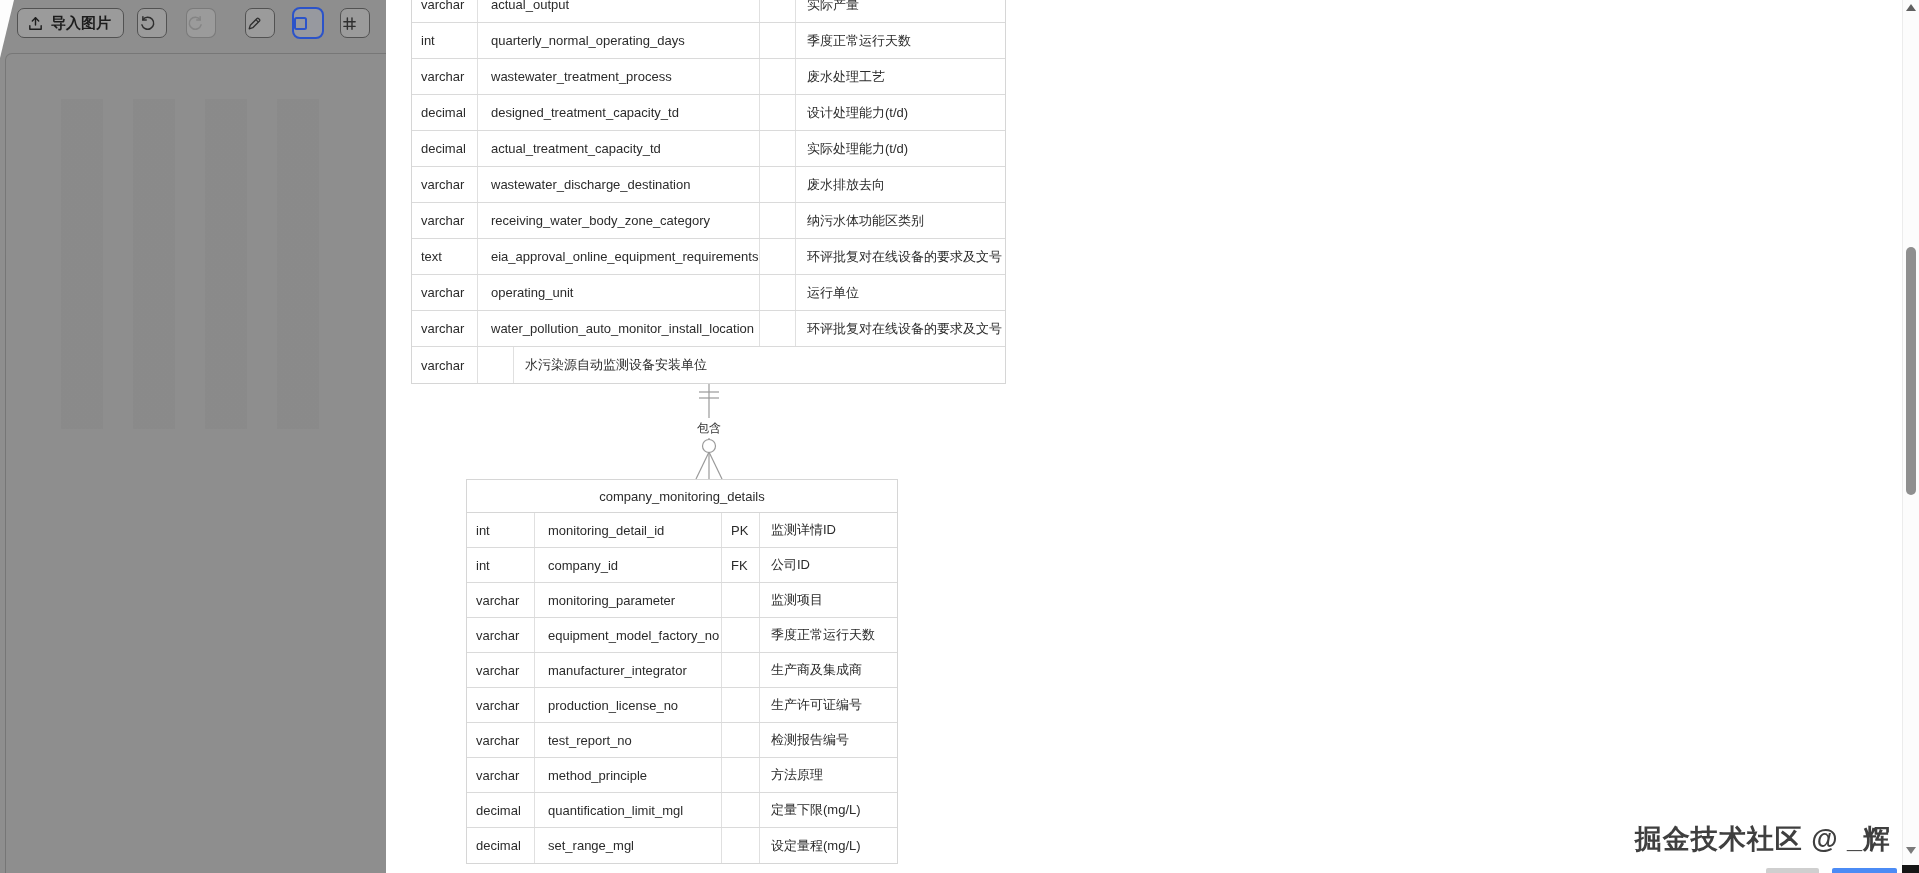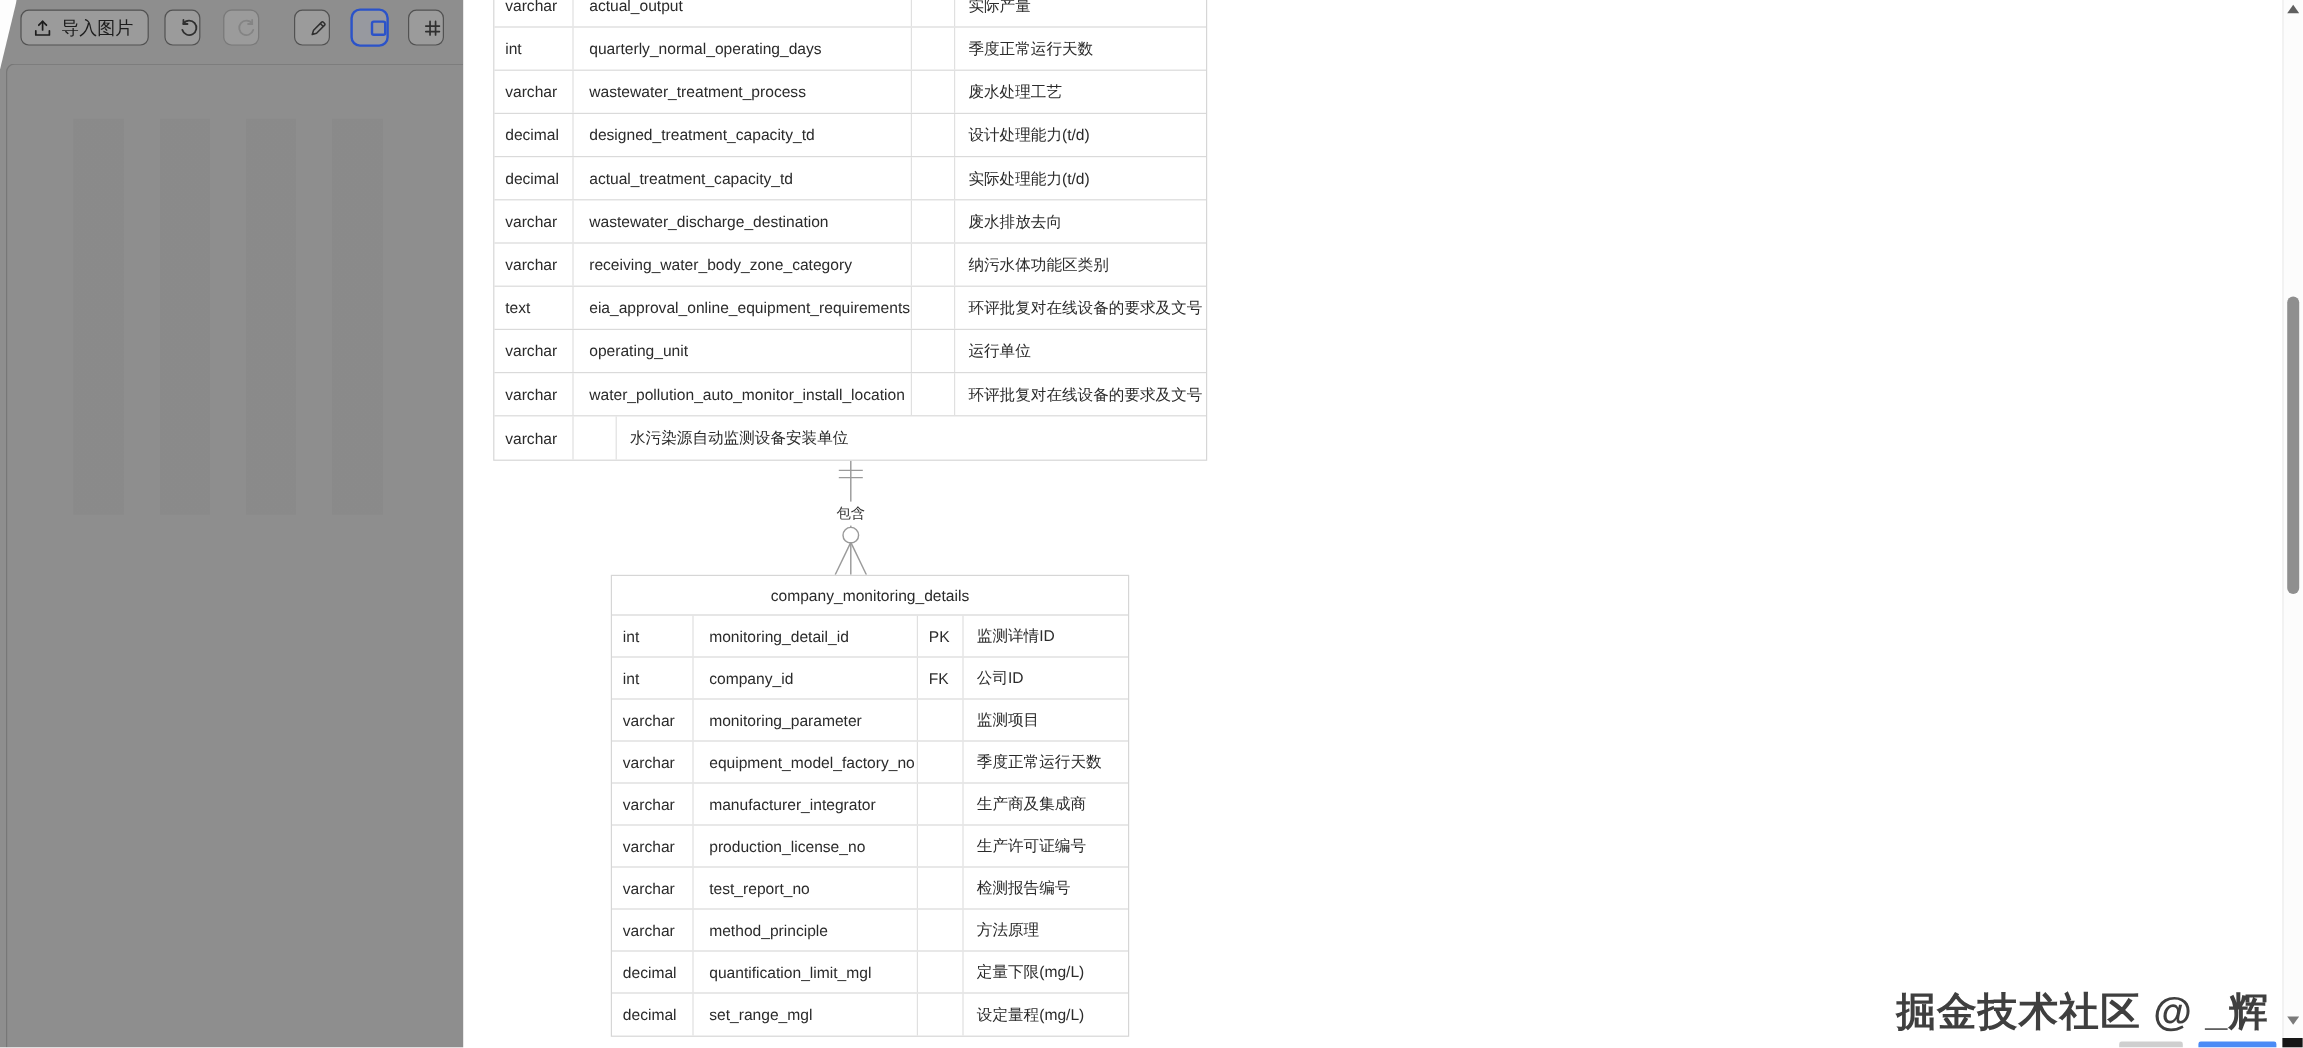--- a/index.html
+++ b/index.html
@@ -27,21 +27,21 @@
   .corner-curl {
     position:absolute; left:0; top:0; width:14px; height:58px;
     background:#fdfdfd;
     clip-path:polygon(0 0, 100% 0, 0 100%);
   }
 
   
   .toolbar { position:absolute; left:17px; top:8px; display:flex; align-items:flex-start; }
   .tb-btn {
     height:30px; background:#9b9b9b; border:1px solid #525252; border-radius:7px;
-    display:flex; align-items:center; justify-content:flex-end; cursor:pointer;
+    display:flex; align-items:center; justify-content:space-between; cursor:pointer;font-weight:bold;
   }
   .tb-import { padding:0 12px 0 9px; gap:7px; font-size:15px; color:#1c1c1c; }
   .tb-icon { width:30px; }
   .tb-undo { margin-left:13px; }
   .tb-redo { margin-left:19px; border-color:rgba(60,60,60,0.35); }
   .tb-pencil { margin-left:29px; }
   .tb-square {
     margin-left:17px; width:32px; height:32px; margin-top:-1px;
     border:2px solid #2b53c9; border-radius:8px; background:#97999f;
   }
@@ -59,39 +59,39 @@
   .cell { display:flex; align-items:center; border-right:1px solid #e0e0e0; overflow:hidden; white-space:nowrap; }
   .cell:last-child { border-right:none; }
 
   .t1 { left:411px; top:-14px; width:595px; }
   .t1 .er-row { height:36px; }
   .t1 .c-type { width:66px;  padding-left:9px;  }
   .t1 .c-name { width:282px; padding-left:13px; }
   .t1 .c-key  { width:36px;  padding-left:8px;  }
   .t1 .c-desc { width:209px; padding-left:11px; }
 
-  .t2 { left:509px; top:479px; width:432px; }
+  .t2 { left:466px; top:479px; width:432px; }
   .t2 .er-row { height:35px; }
   .t2 .c-type { width:68px;  padding-left:9px;  }
   .t2 .c-name { width:187px; padding-left:13px; }
   .t2 .c-key  { width:38px;  padding-left:9px;  }
   .t2 .c-desc { width:137px; padding-left:11px; }
 
   
   .connector { position:absolute; left:679px; top:384px; width:60px; height:96px; }
   .relation-label {
     position:absolute; left:688px; top:418px; width:42px; height:20px;
     background:#ffffff; display:flex; align-items:center; justify-content:center;
     font-size:12px; color:#333333; z-index:2;
   }
 
   
   .watermark {
     position:absolute; right:28px; top:821px;
-    font-size:33px; font-weight:bold; color:#3f3f3f; letter-spacing:1px;
+    font-size:27px; font-weight:bold; color:#3f3f3f; letter-spacing:1px;
     text-shadow:-1px -1px 0 #fff, 1px -1px 0 #fff, -1px 1px 0 #fff, 1px 1px 0 #fff, 2px 2px 2px rgba(255,255,255,0.9);
   }
 
   
   .scrollbar {
     position:absolute; right:0; top:0; width:17px; height:873px;
     background:#fcfcfc; border-left:1px solid #ececec;
   }
   .sb-thumb {
     position:absolute; left:3px; top:247px; width:10px; height:248px;

